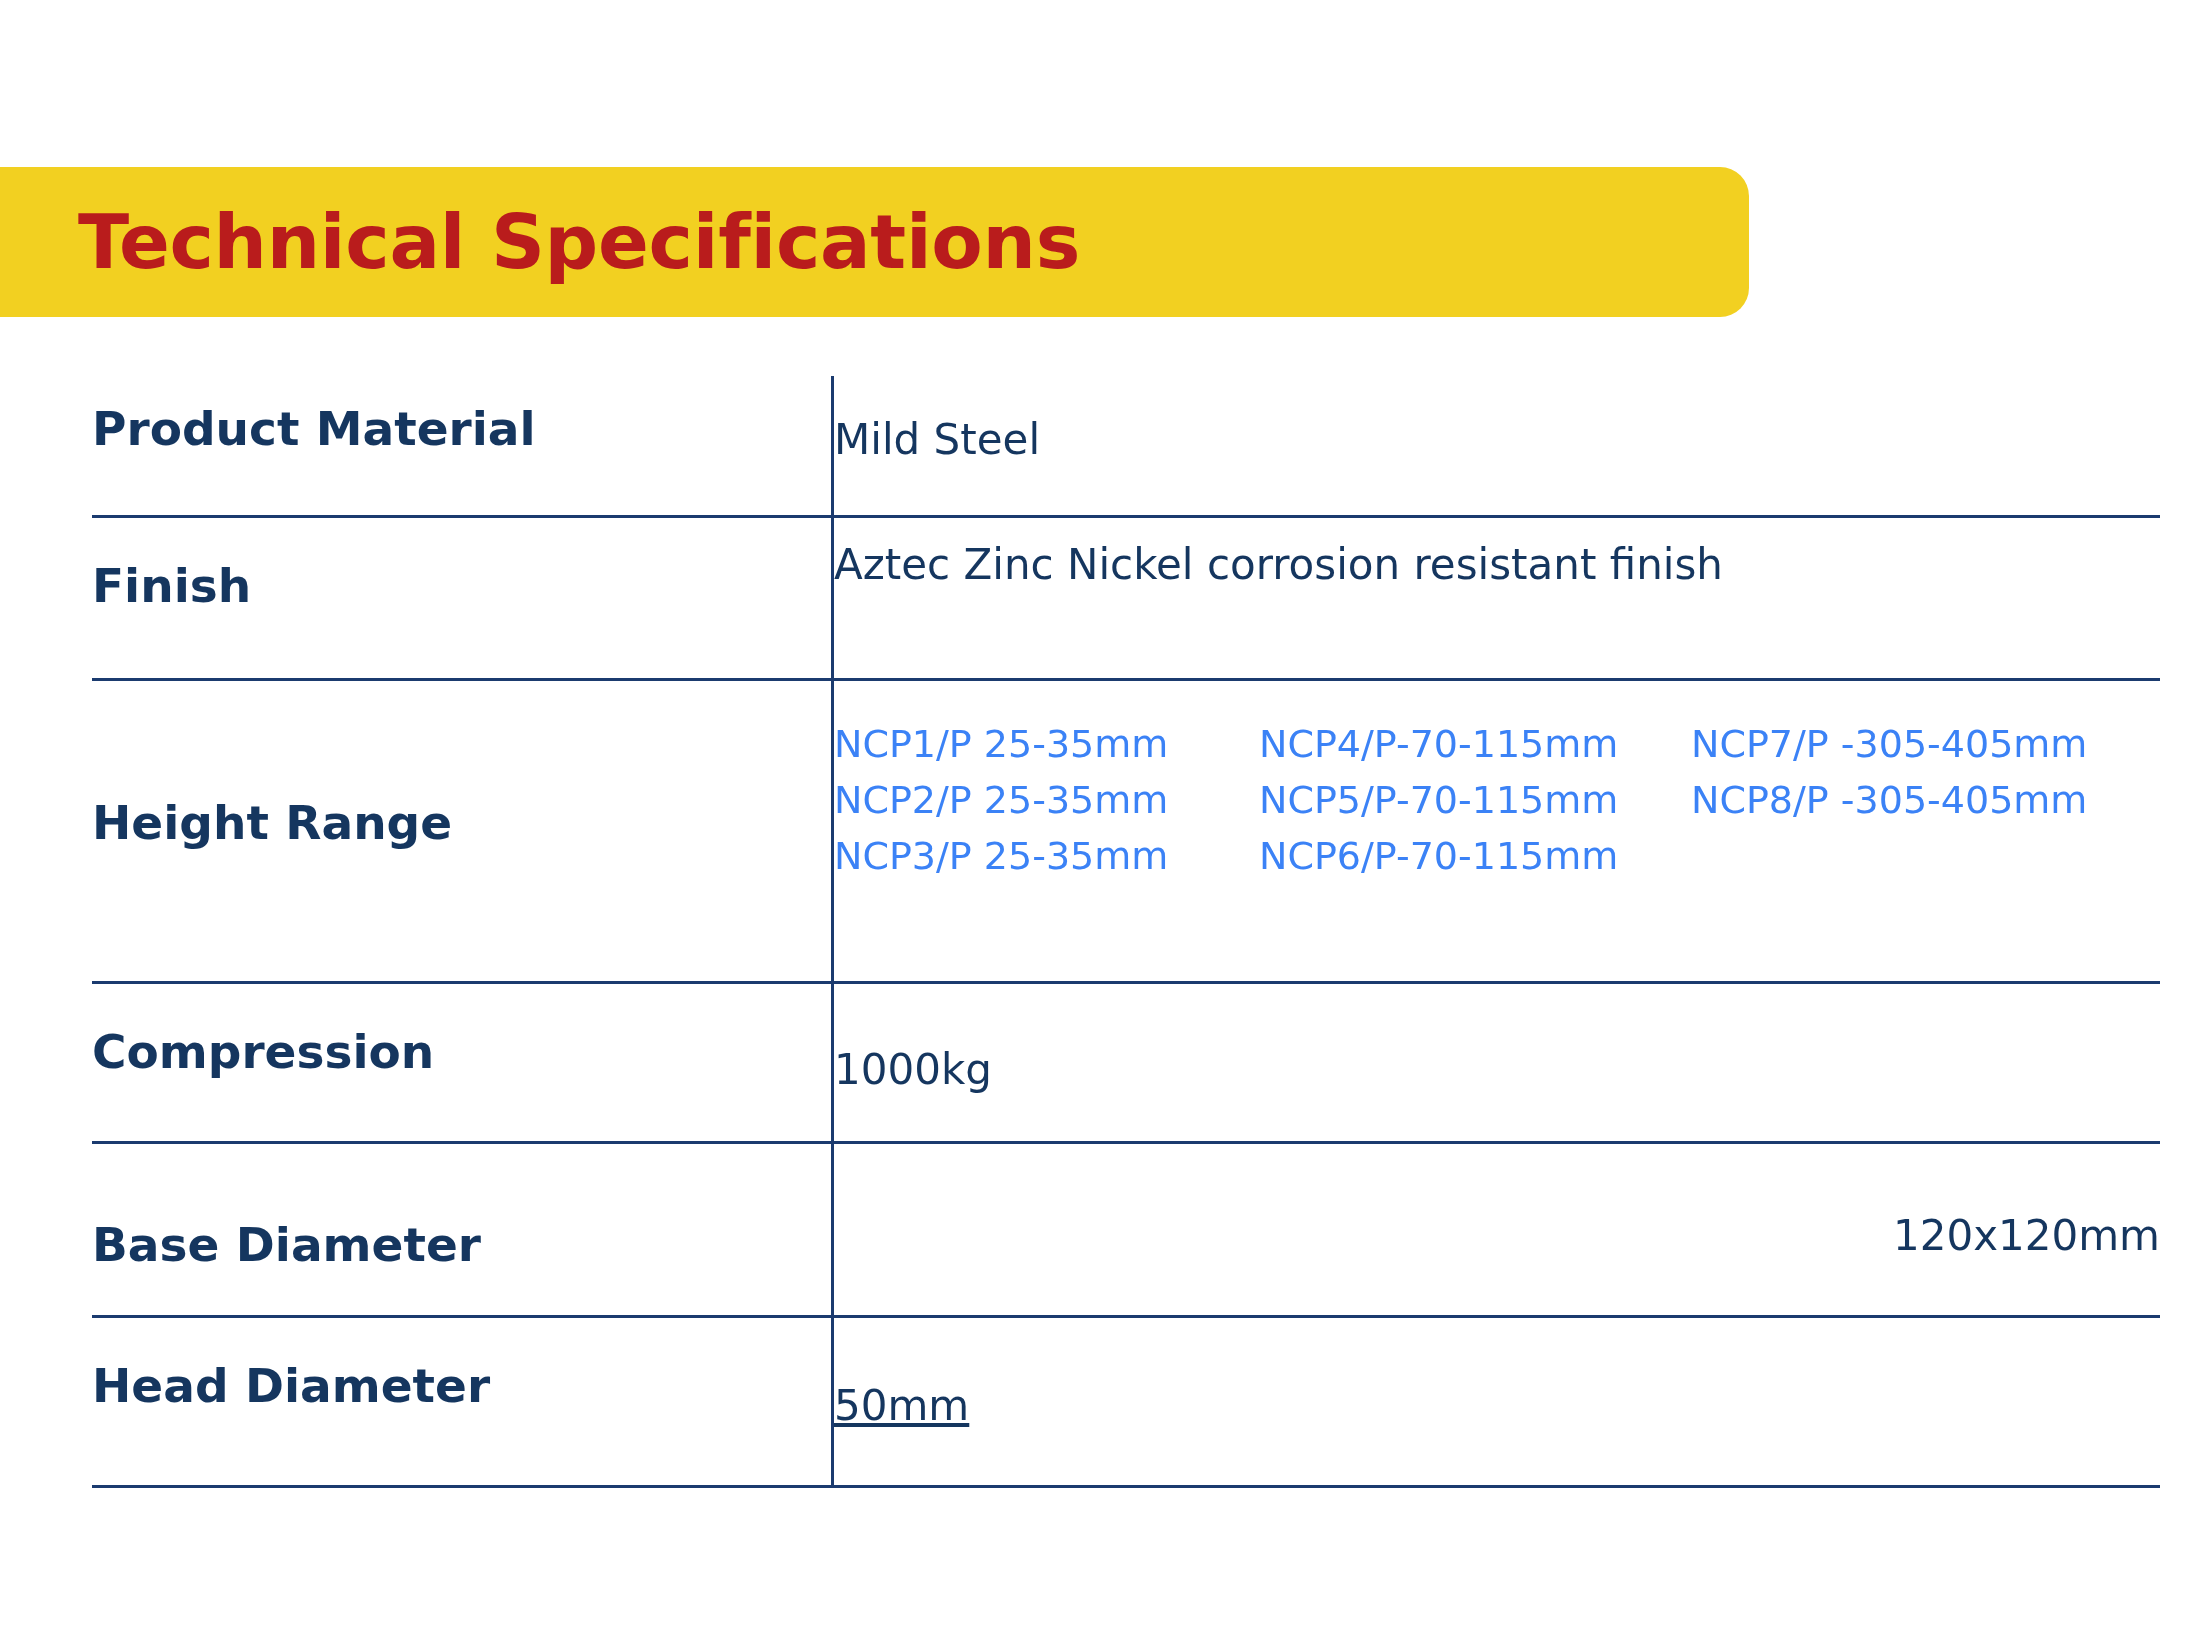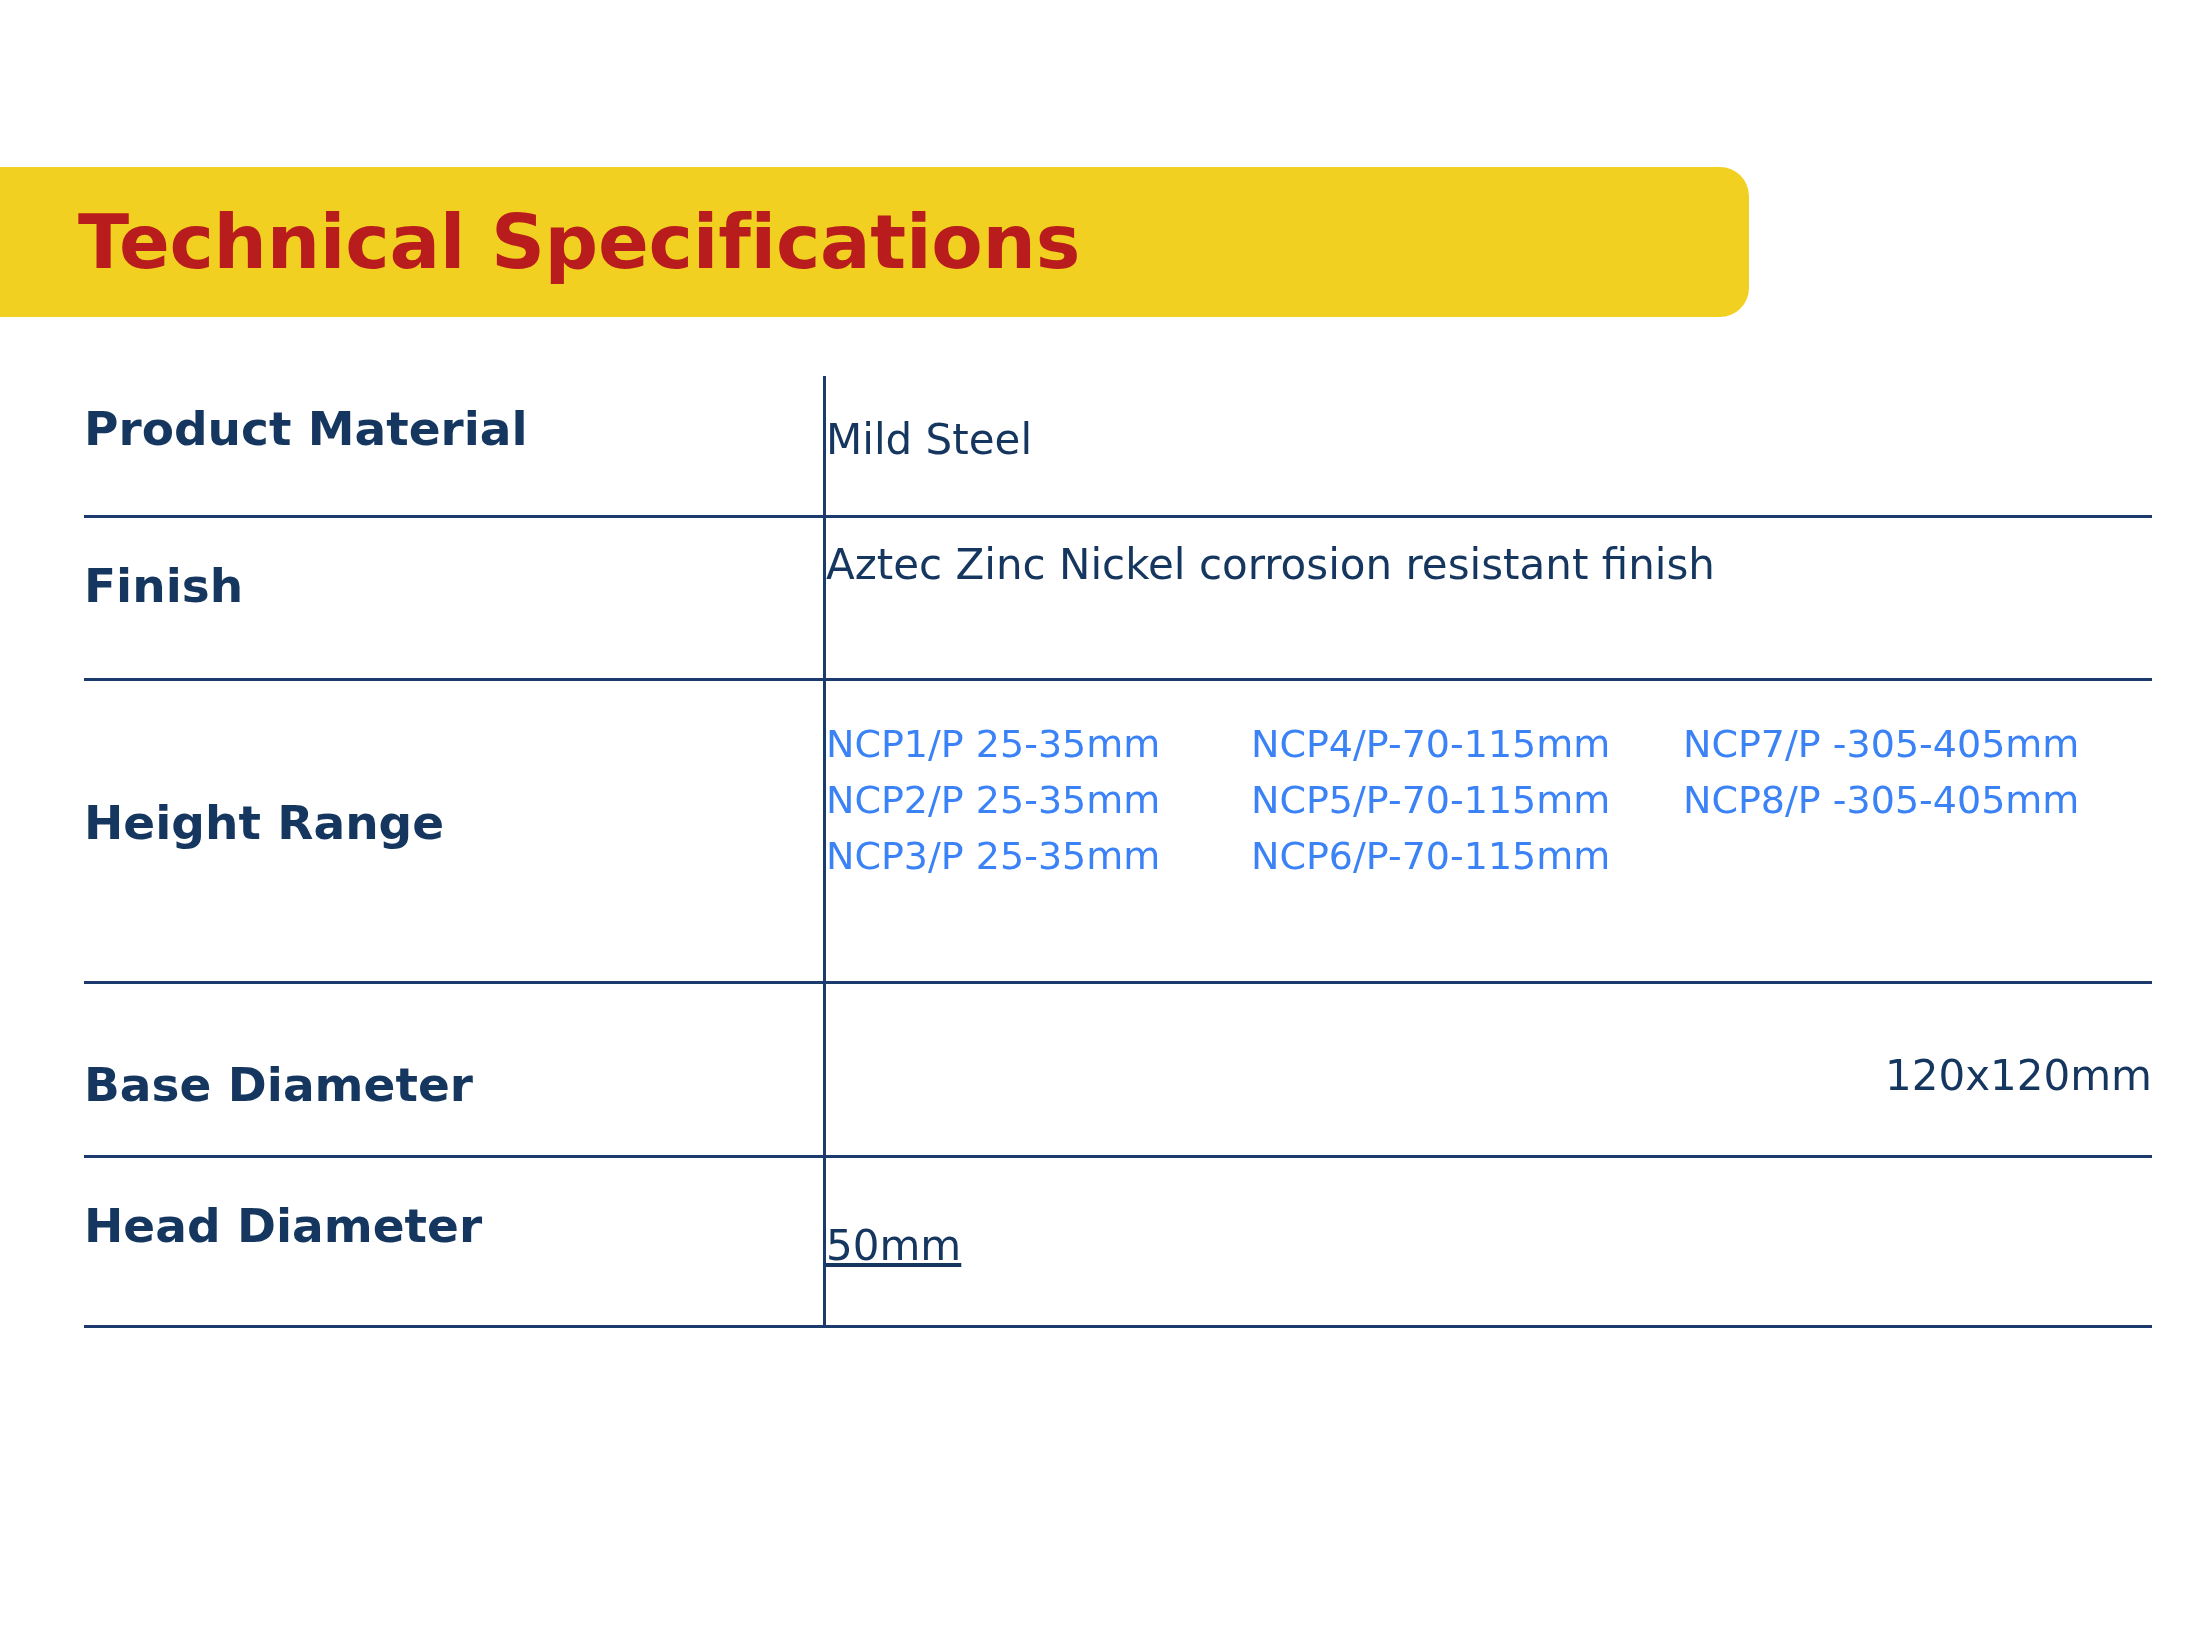--- a/index.html
+++ b/index.html
@@ -40,21 +40,21 @@
     font-size: 75px;
     font-weight: bold;
     color: #b91c1c;
     letter-spacing: -0.3px;
     line-height: 1;
   }
 
   
   .spec-table {
     position: absolute;
-    left: 84px;
+    left: 92px;
     top: 376px;
     width: 2068px;
     border-collapse: collapse;
   }
   .spec-table tr {
     vertical-align: top;
   }
   .spec-table td {
     padding: 0;
     border-bottom: 3.5px solid #1b3b6f;
@@ -164,20 +164,28 @@
               <span>NCP5/P-70-115mm</span>
               <span>NCP8/P -305-405mm</span>
               <span>NCP3/P 25-35mm</span>
               <span>NCP6/P-70-115mm</span>
               <span></span>
             </div>
           </div>
         </td>
       </tr>
 
+      <tr class="row-compression">
+        <td class="label-cell">
+          <div class="label-inner">Compression</div>
+        </td>
+        <td class="value-cell">
+          <div class="value-inner">1000kg</div>
+        </td>
+      </tr>
 
       <tr class="row-base">
         <td class="label-cell">
           <div class="label-inner">Base Diameter</div>
         </td>
         <td class="value-cell">
           <div class="value-inner">120x120mm</div>
         </td>
       </tr>
 

